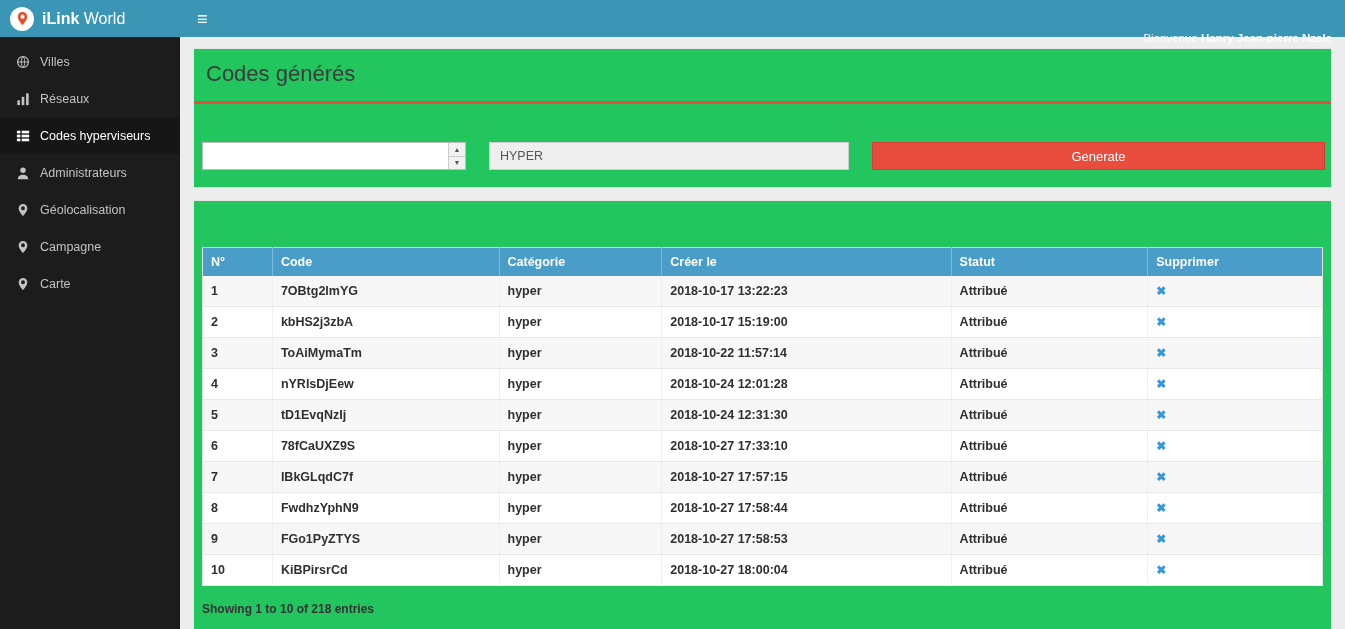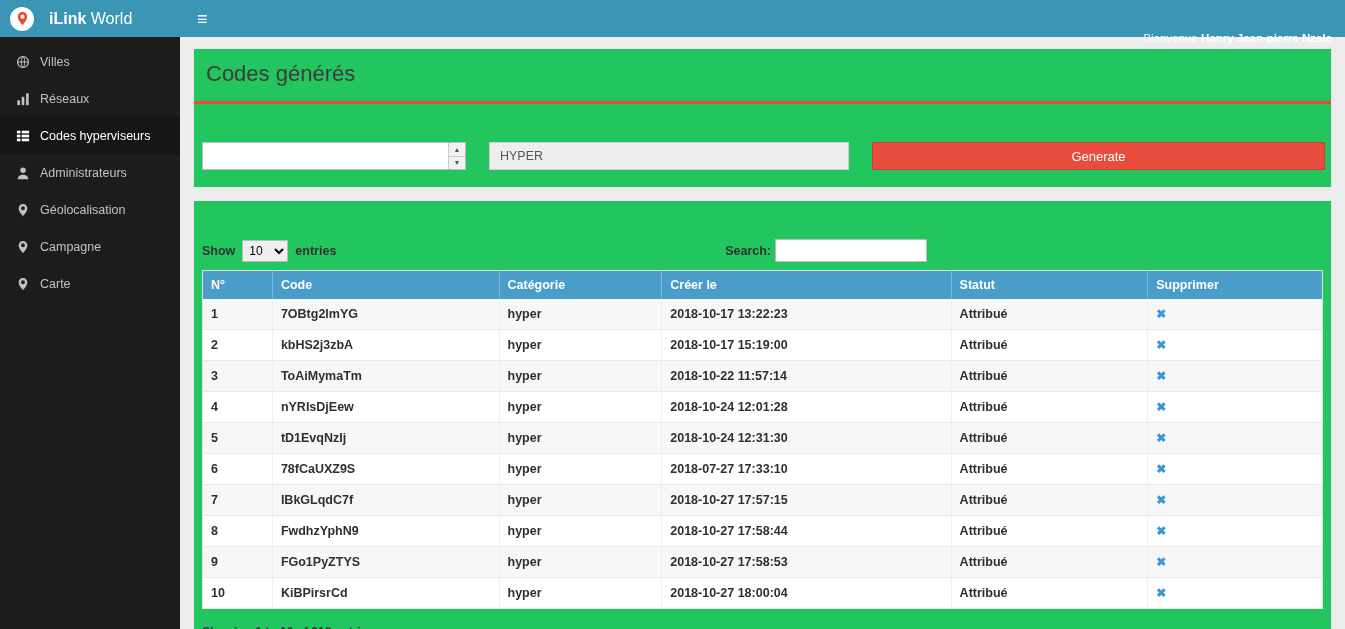--- a/index.html
+++ b/index.html
@@ -9,21 +9,21 @@
     --sidebar-bg:#1c1c1c;
     --link-blue:#3598db;
   }
   *{box-sizing:border-box;margin:0;padding:0;}
   html,body{width:1345px;height:629px;overflow:hidden;}
   body{font-family:"Liberation Sans",sans-serif;background:#ededed;color:#333;}
   .app{display:flex;width:100%;height:100%;}
 
   
   .sidebar{width:180px;flex-shrink:0;background:var(--sidebar-bg);display:flex;flex-direction:column;}
-  .brand{height:37px;background:var(--topbar-blue);color:#fff;display:flex;align-items:center;gap:15px;padding:0 10px;font-size:16px;}
+  .brand{height:37px;background:var(--topbar-blue);color:#fff;display:flex;align-items:center;gap:8px;padding:0 10px;font-size:16px;}
   .brand .logo{width:24px;height:24px;border-radius:50%;background:#fff;display:flex;align-items:center;justify-content:center;flex-shrink:0;}
   .brand .logo svg{width:15px;height:15px;}
   .brand-text b{font-weight:bold;}
   .brand-text .light{font-weight:300;}
   .side-menu{list-style:none;padding-top:6px;}
   .side-item{display:flex;align-items:center;gap:10px;padding:11px 15px;color:#c2c2c2;font-size:12.5px;cursor:pointer;}
   .side-item.active{color:#fff;background:#161616;}
   .side-item .icon{width:15px;height:15px;display:inline-flex;align-items:center;justify-content:center;color:inherit;flex-shrink:0;}
   .side-item .icon svg{width:14px;height:14px;}
 
@@ -182,33 +182,20 @@
               <button>▼</button>
             </div>
           </div>
           <input class="category-input" type="text" disabled="" value="HYPER" style="">
           <button class="generate-btn">Generate</button>
         </div>
       </section>
 
       <section class="box table-box">
 
-        <div class="table-controls">
-          <div class="show-group">
-            <span>Show</span>
-            <select class="page-size-select">
-              <option>10</option>
-            </select>
-            <span>entries</span>
-          </div>
-          <div class="search-group">
-            <span>Search:</span>
-            <input class="search-input" type="text" value="" style="">
-          </div>
-        </div>
 
         <table class="data-table">
           <thead>
             <tr id="table-head-row">
                 <th class="col-num">N°</th>
                 <th class="col-code">Code</th>
                 <th class="col-cat">Catégorie</th>
                 <th class="col-date">Créer le</th>
                 <th class="col-status">Statut</th>
                 <th class="col-del">Supprimer</th>
@@ -252,21 +239,21 @@
                 <td>tD1EvqNzIj</td>
                 <td>hyper</td>
                 <td>2018-10-24 12:31:30</td>
                 <td>Attribué</td>
                 <td><span class="delete-x">✖</span></td>
               </tr>
               <tr>
                 <td>6</td>
                 <td>78fCaUXZ9S</td>
                 <td>hyper</td>
-                <td>2018-07-27 17:33:10</td>
+                <td>2018-10-27 17:33:10</td>
                 <td>Attribué</td>
                 <td><span class="delete-x">✖</span></td>
               </tr>
               <tr>
                 <td>7</td>
                 <td>IBkGLqdC7f</td>
                 <td>hyper</td>
                 <td>2018-10-27 17:57:15</td>
                 <td>Attribué</td>
                 <td><span class="delete-x">✖</span></td>

